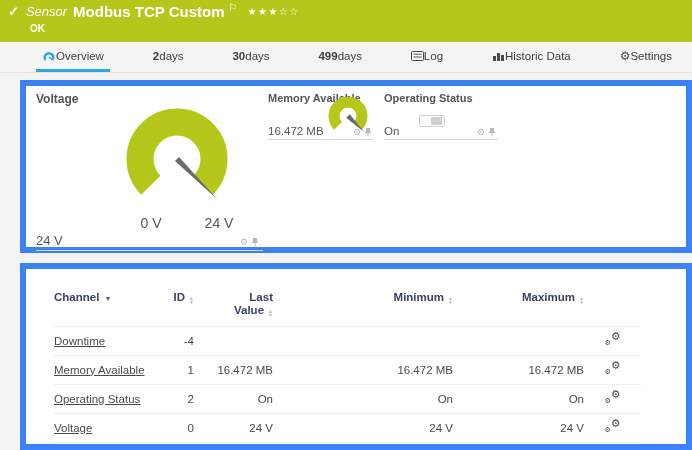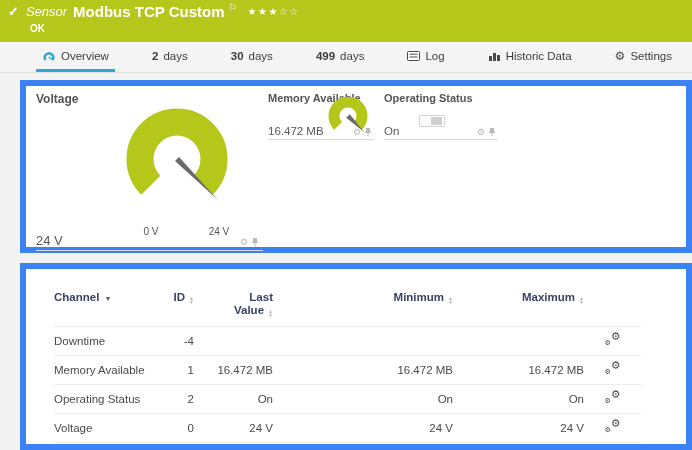--- a/index.html
+++ b/index.html
@@ -14,41 +14,41 @@
   .chk { font-size:13px; font-weight:bold; margin-right:7px; }
   .sensor-type { font-style:italic; font-size:13px; }
   .sensor-title { font-weight:bold; font-size:15px; margin-left:6px; }
   .flag { font-size:10px; margin-left:4px; position:relative; top:-4px; }
   .stars { font-size:10px; letter-spacing:1.5px; margin-left:10px; cursor:pointer; }
   .hdr-status { position:absolute; top:23px; left:30px; font-size:10px; font-weight:bold; }
   
   .tabbar { position:absolute; top:42px; left:0; width:100%; height:31px; background:#f4f4f4;
             border-bottom:1px solid #e0e0e0; display:flex; justify-content:space-between;
             padding:0 14px 0 36px; }
-  .tab { display:flex; align-items:center; gap:5px; font-size:11.5px; color:#3d3d3d;
+  .tab { display:flex; align-items:center; font-size:11.5px; color:#3d3d3d;
          height:100%; padding:0 6px; border-bottom:3px solid transparent; cursor:pointer; }
   .tab.active { border-bottom-color:#2fa6da; }
   .tab .num { font-weight:bold; }
   .tab svg { display:block; }
   .gear-glyph { font-family:"DejaVu Sans", sans-serif; font-size:12px; color:#4a4a4a; line-height:1; }
   
   .panel { position:absolute; left:20px; right:0; background:#fff; border:6px solid #3b82f6; }
   .panel-gauges { top:80px; height:173px; }
   .panel-table  { top:263px; bottom:0; }
   
   .tile { position:absolute; }
   .tile-title { font-size:12px; font-weight:bold; color:#545454; }
   .tile-title.sm { font-size:11px; }
   .tile-underline { position:absolute; left:0; right:0; border-top:1px solid #d8d8d8; }
   .tile-value { position:absolute; left:0; color:#565656; }
   .tile-icons { position:absolute; display:flex; align-items:center; gap:3px; cursor:pointer; }
   .mini-gear { font-family:"DejaVu Sans", sans-serif; font-size:9px; color:#b8b8b8; line-height:1; }
   .t-voltage { left:10px; top:6px; width:227px; height:162px; }
   .t-voltage .gauge-big { position:absolute; left:88px; top:16px; }
-  .scale-lbl { position:absolute; top:134px; font-size:10px; color:#555; text-align:center; }
+  .scale-lbl { position:absolute; top:123px; font-size:14px; color:#555; text-align:center; }
   .t-voltage .tile-value { top:141px; font-size:13px; }
   .t-voltage .tile-icons { top:145px; right:4px; }
   .t-voltage .tile-underline { top:158px; }
   .t-memory { left:242px; top:6px; width:106px; height:50px; }
   .t-memory .gauge-small { position:absolute; left:58px; top:5px; }
   .t-memory .tile-value { top:33px; font-size:11.5px; }
   .t-memory .tile-icons { top:35px; right:2px; }
   .t-memory .tile-underline { top:47px; }
   .t-operating { left:358px; top:6px; width:114px; height:50px; }
   .toggle { position:absolute; left:35px; top:23px; width:26px; height:12px; background:#fbfbfb;
@@ -57,21 +57,21 @@
   .t-operating .tile-value { top:33px; font-size:11.5px; }
   .t-operating .tile-icons { top:35px; right:2px; }
   .t-operating .tile-underline { top:47px; }
   
   table { border-collapse:collapse; table-layout:fixed; width:587px; margin:22px 0 0 28px; }
   th { font-size:11.5px; font-weight:bold; color:#3a4166; text-align:right; vertical-align:top;
        padding:0 0 9px 0; cursor:pointer; }
   th.c-channel { text-align:left; }
   .th-wrap { width:48px; margin-left:auto; line-height:13px; }
   td { font-size:11.5px; color:#4a4a4a; text-align:right; padding:6px 0 7px 0; border-top:1px solid #ededed; }
-  td.c-channel { text-align:left; }
+  td.c-channel { text-align:left;text-decoration:underline; }
   tr:last-child td { border-bottom:1px solid #ededed; }
   td.c-gears { text-align:center; }
   .sort { display:inline-flex; flex-direction:column; margin-left:4px; vertical-align:1px;
           font-size:5px; line-height:4px; color:#b5b5b5; }
   .sort-active { font-size:7px; color:#515a7d; margin-left:5px; }
   .gears { position:relative; display:inline-block; width:16px; height:13px; cursor:pointer; }
   .gears .g-lg { position:absolute; right:0; top:-2px; font-family:"DejaVu Sans",sans-serif; font-size:11px; color:#4d4d4d; line-height:1; }
   .gears .g-sm { position:absolute; left:0; bottom:-1px; font-family:"DejaVu Sans",sans-serif; font-size:7px; color:#4d4d4d; line-height:1; }
 </style>
 </head>

